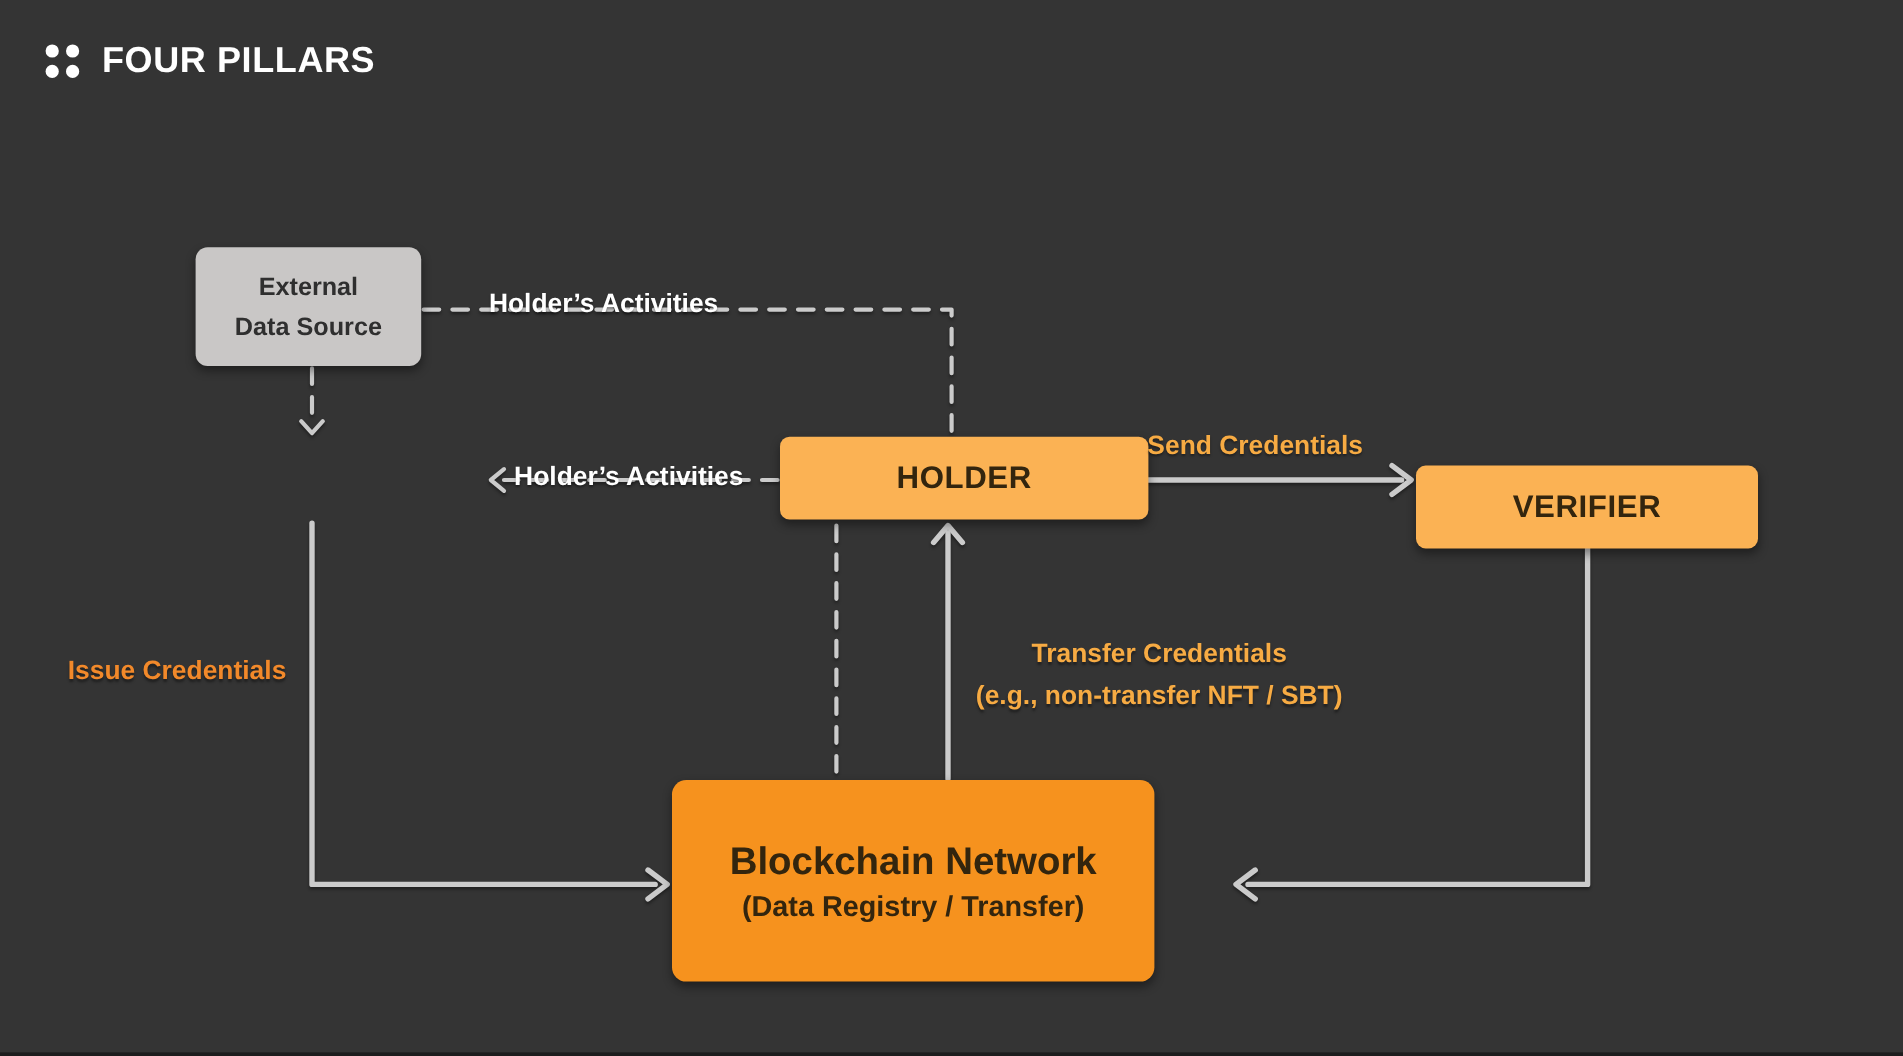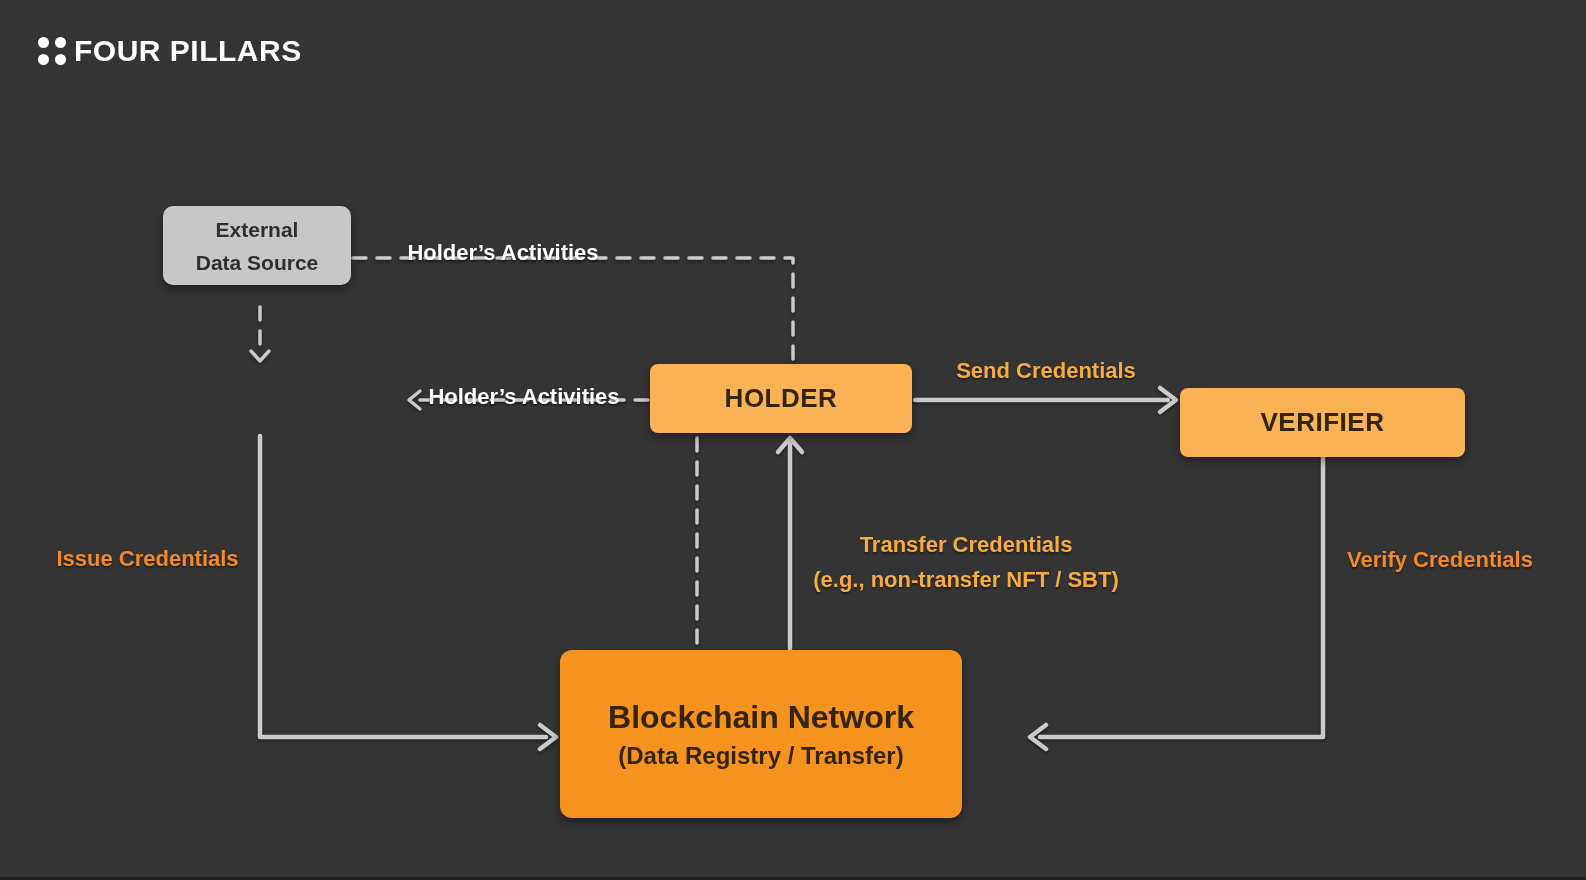--- a/index.html
+++ b/index.html
@@ -18,21 +18,21 @@
   .canvas{
     position:relative;
     width:1586px;height:880px;
     background:var(--bg);
     overflow:hidden;
     font-family:"Liberation Sans", sans-serif;
   }
   
   .brand{
     position:absolute;left:38px;top:33px;height:36px;
-    display:flex;align-items:center;gap:8px;
+    display:flex;align-items:center;gap:19px;
   }
   .dots{display:grid;grid-template-columns:11px 11px;grid-template-rows:11px 11px;gap:6px;}
   .dots span{width:11px;height:11px;border-radius:50%;background:var(--white);}
   .brand-name{
     color:var(--white);font-size:30px;font-weight:bold;letter-spacing:.5px;white-space:nowrap;
   }
   .page-title{
     position:absolute;right:52px;top:31px;
     color:var(--white);font-size:31px;font-weight:bold;white-space:nowrap;
     text-shadow:0 2px 2px rgba(0,0,0,.35);
@@ -48,27 +48,27 @@
   svg.wires path.head{stroke-width:4.5px;}
   svg.wires path.head-thin{stroke-width:3.5px;}
   
   .node{
     position:absolute;display:flex;flex-direction:column;align-items:center;justify-content:center;
     box-shadow:0 4px 8px rgba(0,0,0,.40);
     text-align:center;
   }
   .node .big{font-weight:bold;color:var(--box-text);}
   .node-eds{
-    left:163px;top:206px;width:188px;height:79px;border-radius:10px;
+    left:163px;top:206px;width:188px;height:99px;border-radius:10px;
     background:var(--box-gray);
   }
   .node-eds .big{font-size:21px;line-height:33px;color:#2F2F2F;}
   .node-amber{background:var(--box-amber);border-radius:8px;height:69px;}
   .node-issuer{left:123px;top:364px;width:282px;}
-  .node-holder{left:650px;top:364px;width:262px;}
+  .node-holder{left:650px;top:364px;width:307px;}
   .node-verifier{left:1180px;top:364px;width:285px;margin-top:24px;}
   .node-amber .big{font-size:26px;letter-spacing:.5px;}
   .node-blockchain{
     left:560px;top:650px;width:402px;height:168px;border-radius:12px;
     background:var(--box-orange);gap:6px;
   }
   .node-blockchain .big{font-size:32px;}
   .node-blockchain .sub{font-size:24px;font-weight:bold;color:var(--box-text);}
   
   .flow-label{
@@ -146,16 +146,15 @@
   </div>
 
   <div class="flow-label flow-white lbl-holders-top">Holder’s Activities</div>
   <div class="flow-label flow-white lbl-holders-mid">Holder’s Activities</div>
   <div class="flow-label flow-amber lbl-send">Send Credentials</div>
   <div class="flow-label flow-orange lbl-issue">Issue Credentials</div>
   <div class="flow-label flow-amber lbl-transfer">
     <div>Transfer Credentials</div>
     <div>(e.g., non-transfer NFT / SBT)</div>
   </div>
-  <div class="flow-label flow-orange lbl-verify">Verify Credentials</div>
 
   <div class="bottom-strip"></div>
 </div>
 
 </body></html>

